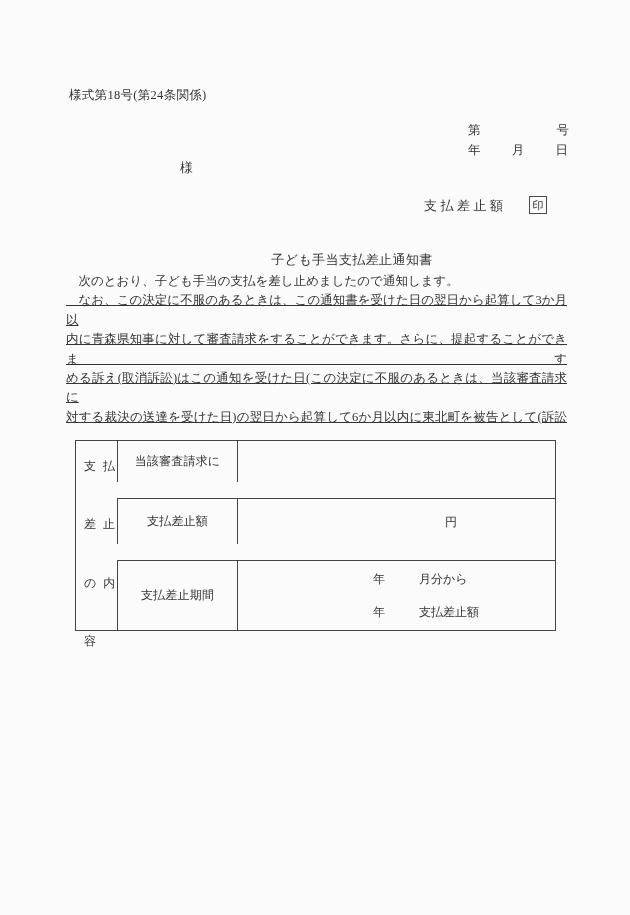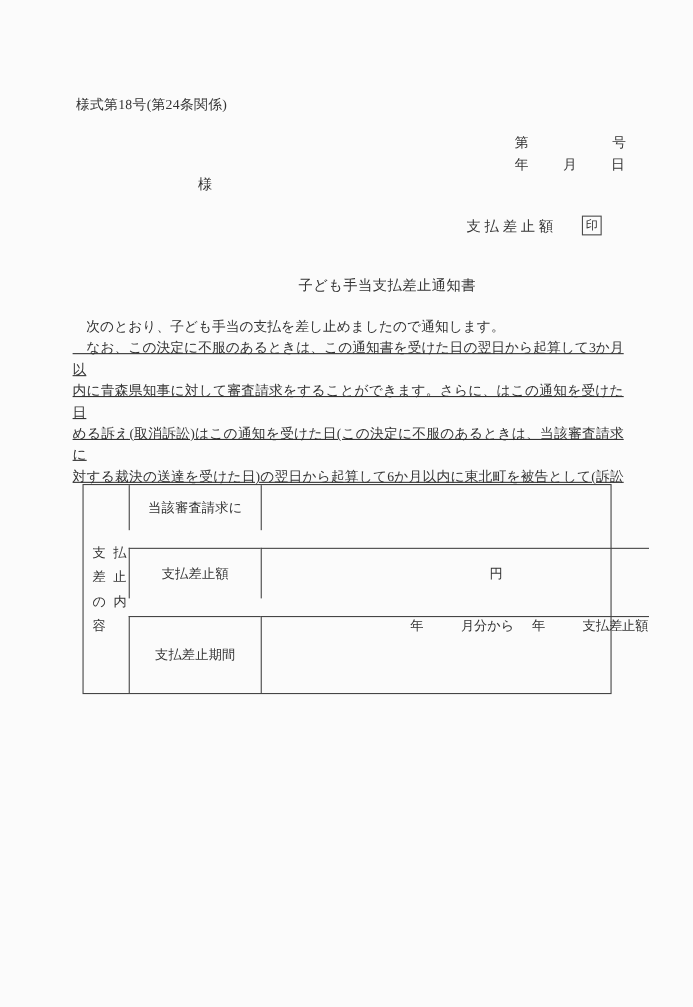--- a/index.html
+++ b/index.html
@@ -49,21 +49,21 @@
   .seal-box span { font-size: 11px; line-height: 1; }
 
   .doc-title {
     left: 0; top: 251px; width: 630px;
     text-align: center;
     font-size: 13px; letter-spacing: 0.4px;
     font-weight: normal; margin: 0; padding-left: 37px;
   }
 
   .body-text {
-    left: 66px; top: 288px; width: 501px;
+    left: 66px; top: 272px; width: 501px;
     font-size: 12.5px; line-height: 19.4px;
   }
   .body-text .line { white-space: nowrap; }
   .body-text .line.just {
     white-space: normal;
     text-align: justify;
     text-align-last: justify;
     text-decoration: underline;
   }
 
@@ -80,40 +80,41 @@
   .rowhead {
     grid-row: 1 / 4; grid-column: 1;
     display: flex; flex-direction: column;
     justify-content: center;
     line-height: 22.5px;
   }
   .rowhead .rh-line {
     padding-left: 8px;
     letter-spacing: 7px;
     white-space: nowrap;
+    margin-top: 36px;
   }
   .c-label {
     grid-column: 2;
     border-left: 1px solid #454545;
     display: flex; align-items: center; justify-content: center;
     letter-spacing: 0.2px;
   }
   .c-value {
     grid-column: 3;
     border-left: 1px solid #454545;
     position: relative;
   }
   .r2 { border-top: 1px solid #454545; margin-top: 16px; }
   .unit-yen {
     position: absolute;
     left: 207px; top: 50%;
     transform: translateY(-50%);
   }
   .period {
-    display: flex; flex-direction: row;
+    display: flex; flex-direction: column;
     justify-content: center;
     height: 100%;
     padding-left: 135px;
     gap: 16px;
     box-sizing: border-box;
   }
   .period-line { white-space: nowrap; }
   .period-gap { display: inline-block; width: 34px; }
 </style>
 </head>
@@ -140,21 +141,21 @@
 
   <div class="abs seal-box">
     <span>印</span>
   </div>
 
   <h1 class="abs doc-title">子ども手当支払差止通知書</h1>
 
   <div class="abs body-text">
     <div class="line">　次のとおり、子ども手当の支払を差し止めましたので通知します。</div>
     <div class="line just">　なお、この決定に不服のあるときは、この通知書を受けた日の翌日から起算して3か月以</div>
-    <div class="line just">内に青森県知事に対して審査請求をすることができます。さらに、はこの通知を受けた日</div>
+    <div class="line just">内に青森県知事に対して審査請求をすることができます。さらに、提起することができます</div>
     <div class="line just">める訴え(取消訴訟)はこの通知を受けた日(この決定に不服のあるときは、当該審査請求に</div>
     <div class="line just">対する裁決の送達を受けた日)の翌日から起算して6か月以内に東北町を被告として(訴訟</div>
   </div>
 
   <div class="abs susp-table">
 
     <div class="rowhead">
       <div class="rh-line">支払</div>
       <div class="rh-line">差止</div>
       <div class="rh-line">の内</div>

